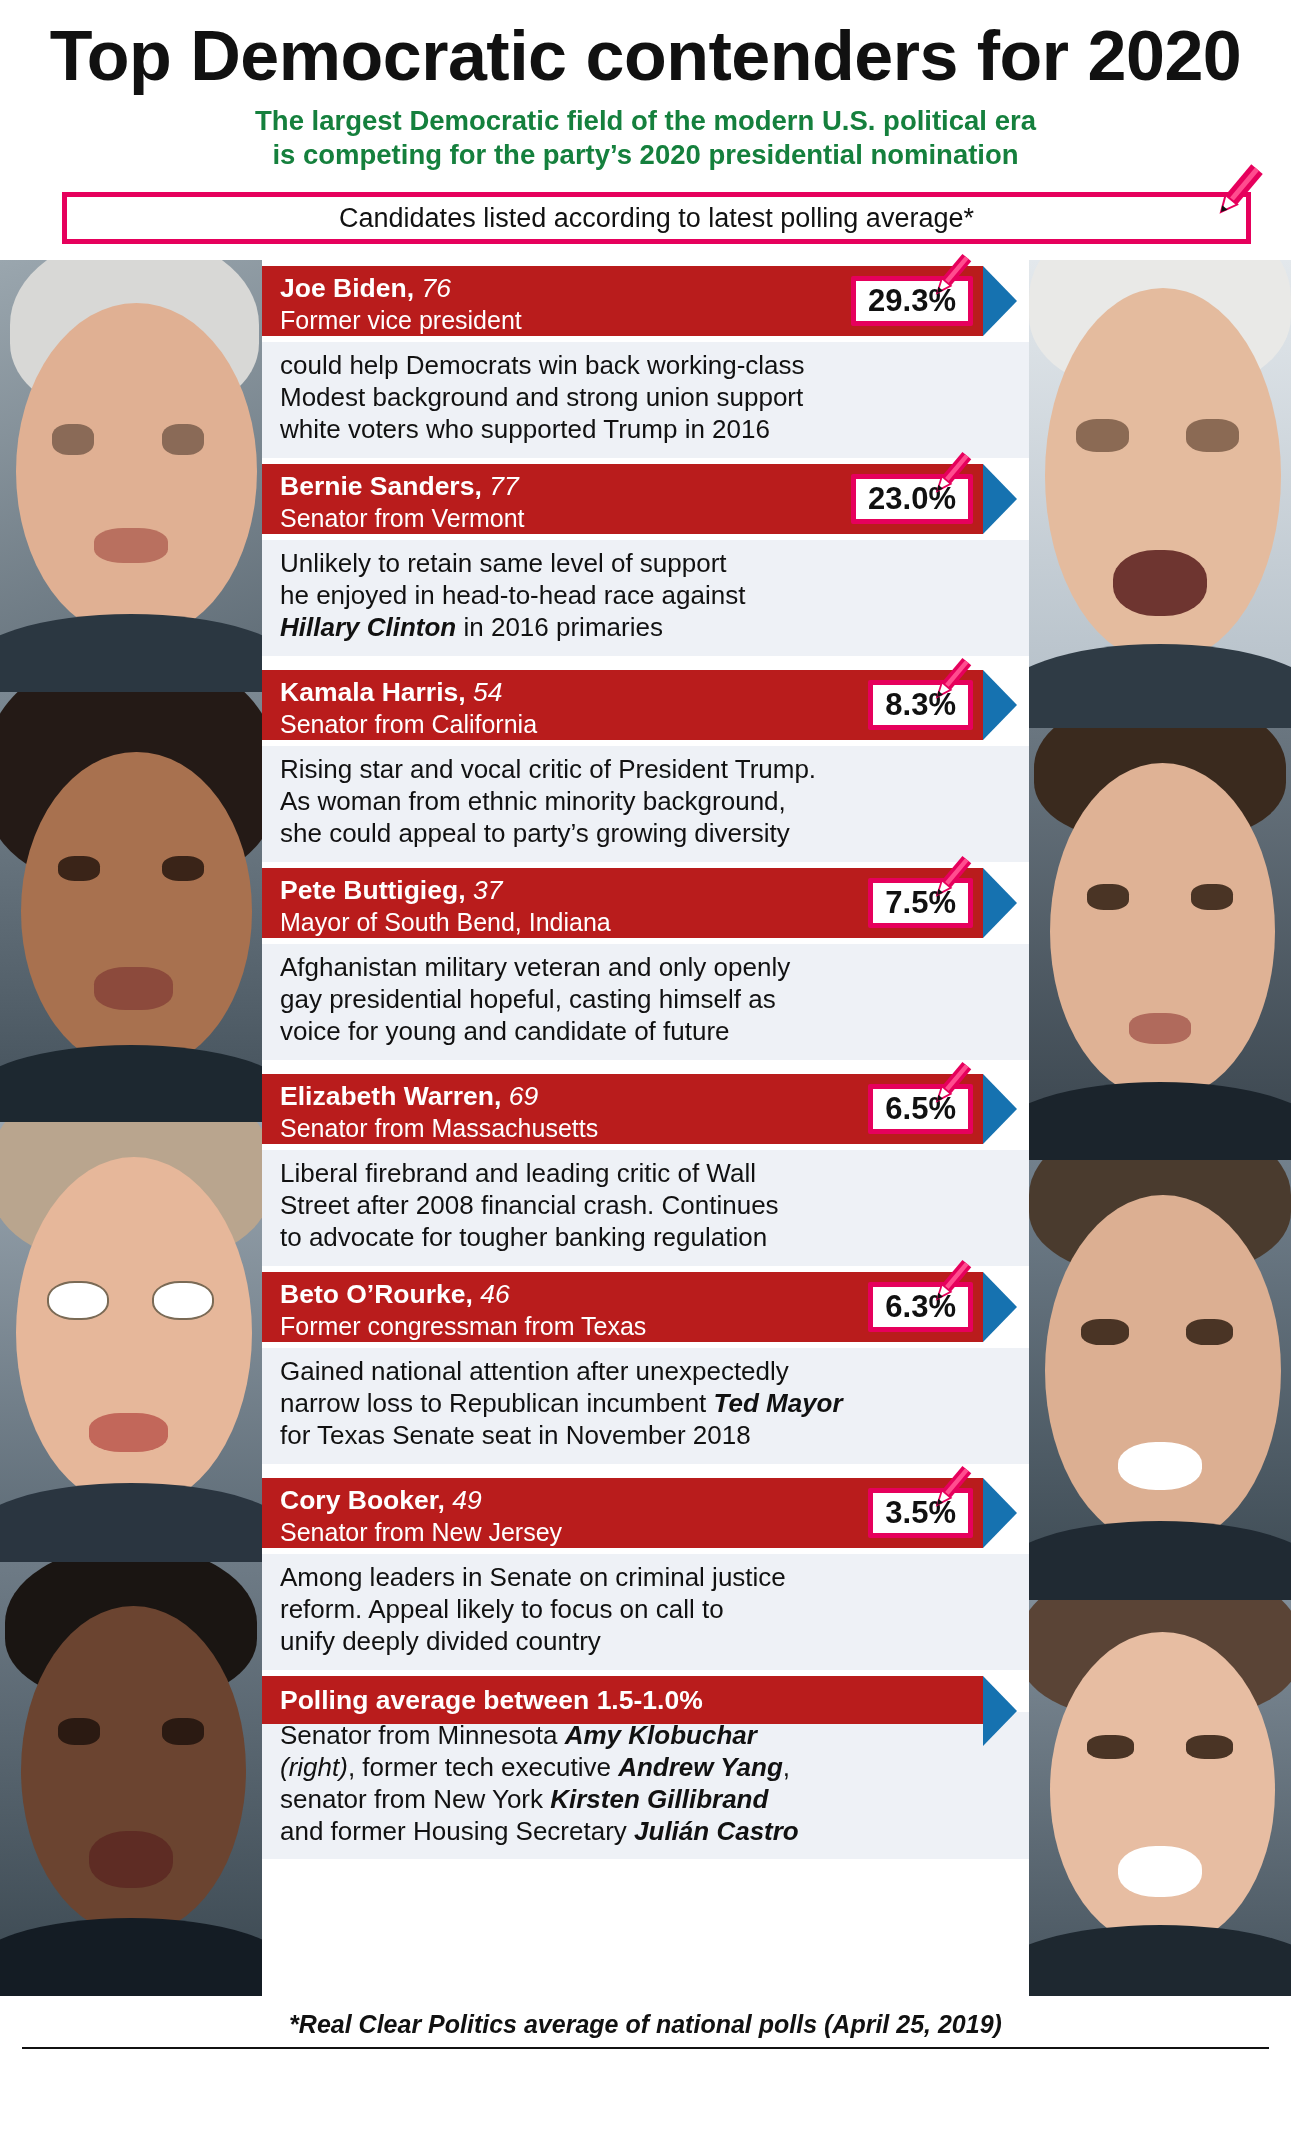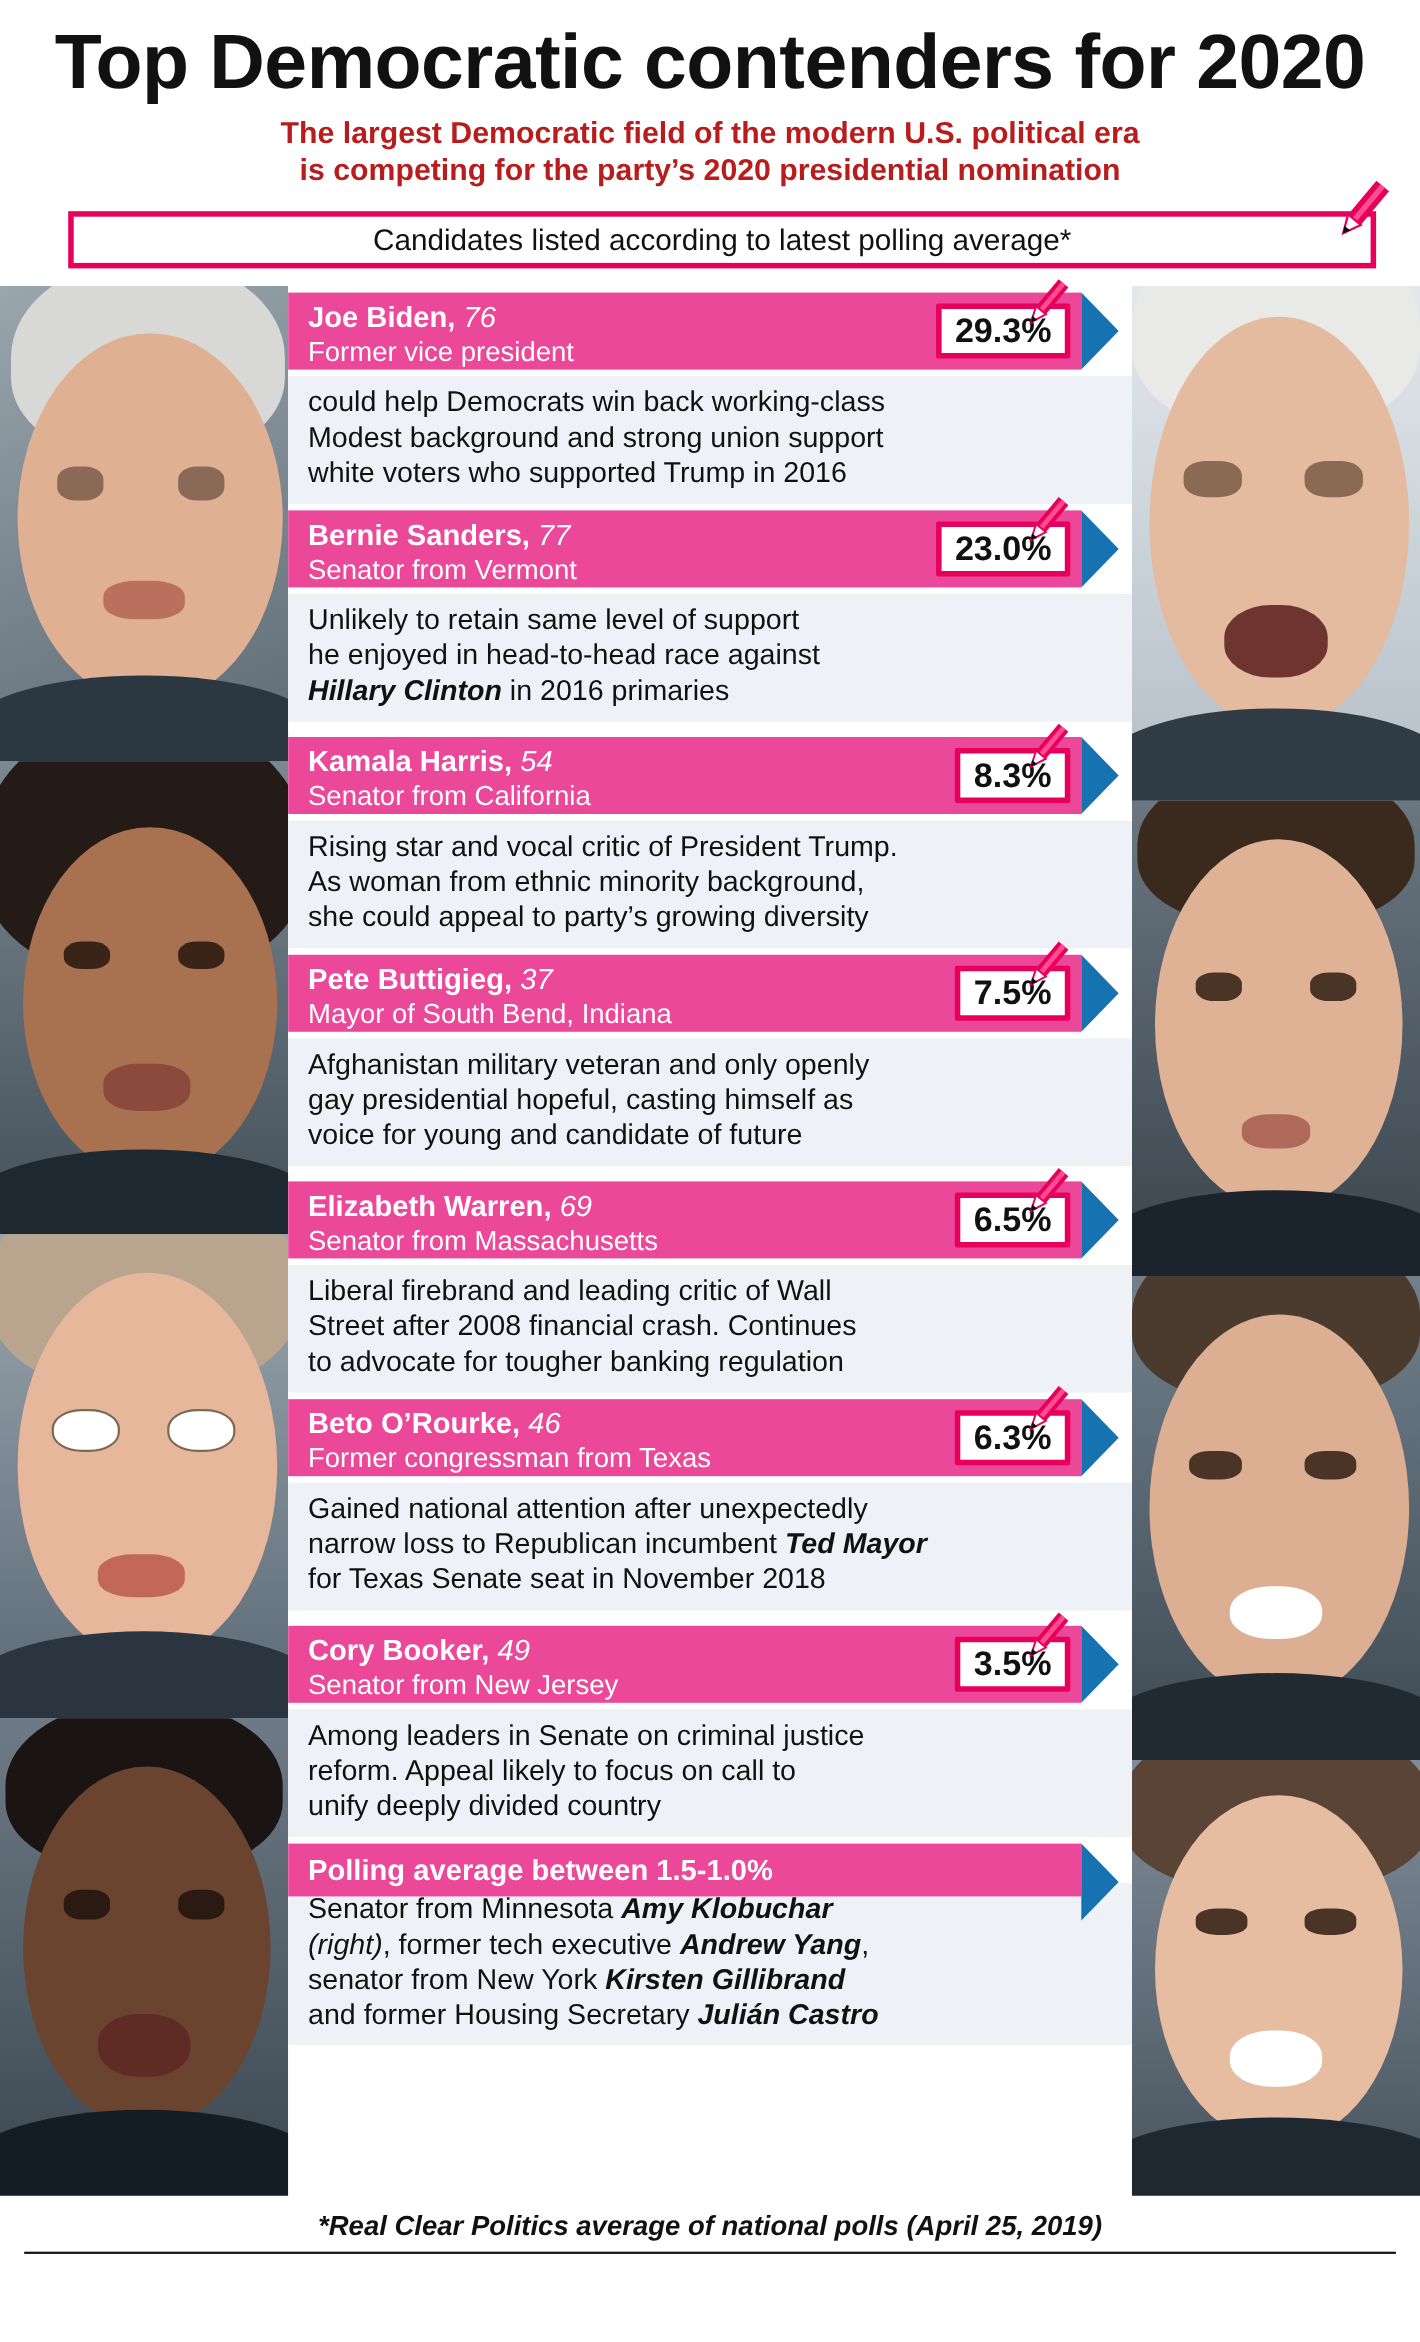--- a/index.html
+++ b/index.html
@@ -34,21 +34,21 @@
     font-weight: bold;
     letter-spacing: -0.5px;
     line-height: 1.05;
     color: #111111;
     margin: 6px 0 10px 0;
   }
   .subtitle {
     font-size: 27.5px;
     font-weight: bold;
     line-height: 1.25;
-    color: #b91c1c;
+    color: #15803d;
     margin: 0 auto 12px auto;
     max-width: 1030px;
   }
 
   
   .notebar-wrap {
     position: relative;
     margin: 4px 24px 10px 62px;
     height: 58px;
   }
@@ -139,21 +139,21 @@
   .namebar-wrap {
     position: relative;
     height: 82px;
   }
   .namebar {
     position: absolute;
     left: 0;
     top: 6px;
     right: 46px;
     height: 70px;
-    background: #ec4899;
+    background: #b91c1c;
     box-sizing: border-box;
     padding: 6px 14px 6px 18px;
     color: #ffffff;
   }
   .namebar::after {
     content: "";
     position: absolute;
     right: -34px;
     top: 0;
     width: 0;

